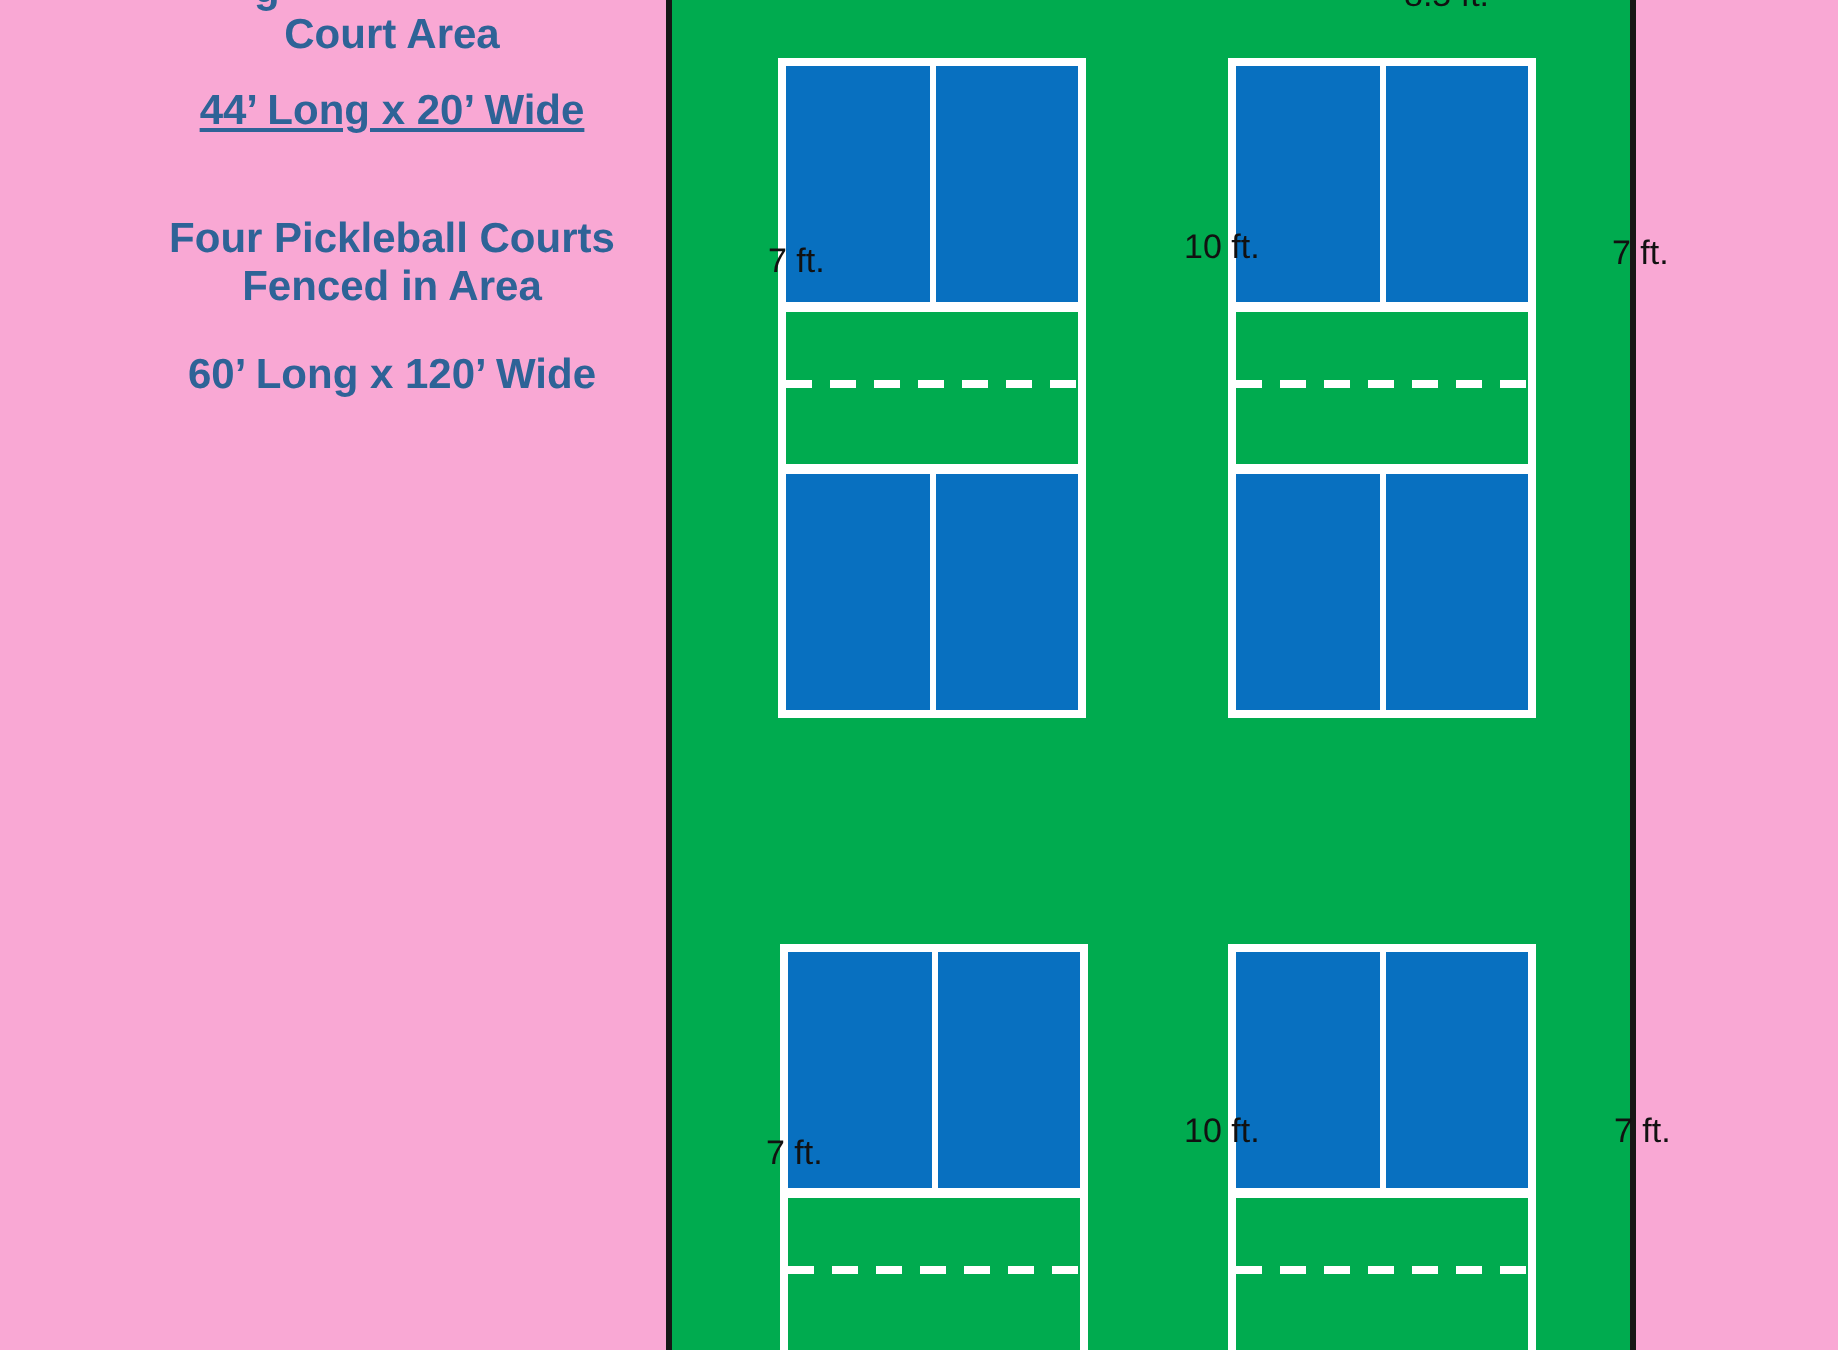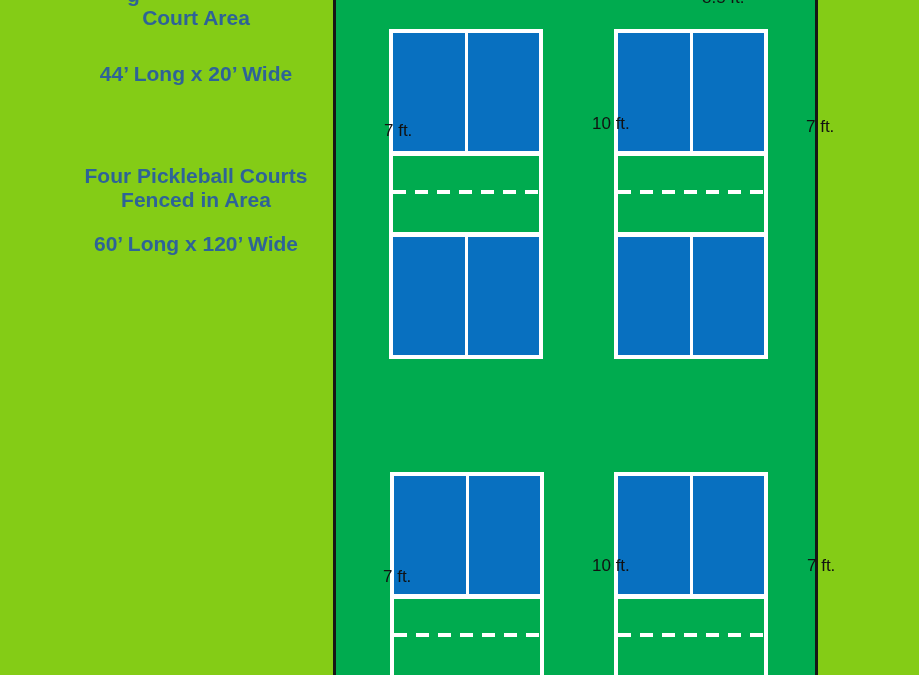--- a/index.html
+++ b/index.html
@@ -6,29 +6,29 @@
     --court-green:#00AB4F;
     --court-blue:#0870C0;
     --fence-black:#161616;
     --line-white:#ffffff;
     --heading-blue:#2E6397;
     --label-black:#111111;
   }
   html,body{margin:0;padding:0;background:#ffffff;}
   #stage{
     position:relative;width:919px;height:675px;overflow:hidden;
-    background:#84cc16;font-family:"Liberation Sans",sans-serif;
+    background:#f9a8d4;font-family:"Liberation Sans",sans-serif;
   }
   
   #info{
     position:absolute;left:31px;top:6px;width:330px;text-align:center;
     color:var(--heading-blue);font-weight:bold;font-size:21px;line-height:24px;
   }
-  .gap-sm{margin-top:32px;}
-  .gap-lg{margin-top:78px;}
+  .gap-sm{margin-top:14px;text-decoration:underline;}
+  .gap-lg{margin-top:40px;}
   .gap-md{margin-top:20px;}
   #clipped-line{
     position:absolute;left:127px;top:-17px;
     color:var(--heading-blue);font-weight:bold;font-size:21px;line-height:24px;
   }
   
   #fence{
     position:absolute;left:333px;top:-6px;width:479px;height:687px;
     background:var(--court-green);
     border-left:3px solid var(--fence-black);

